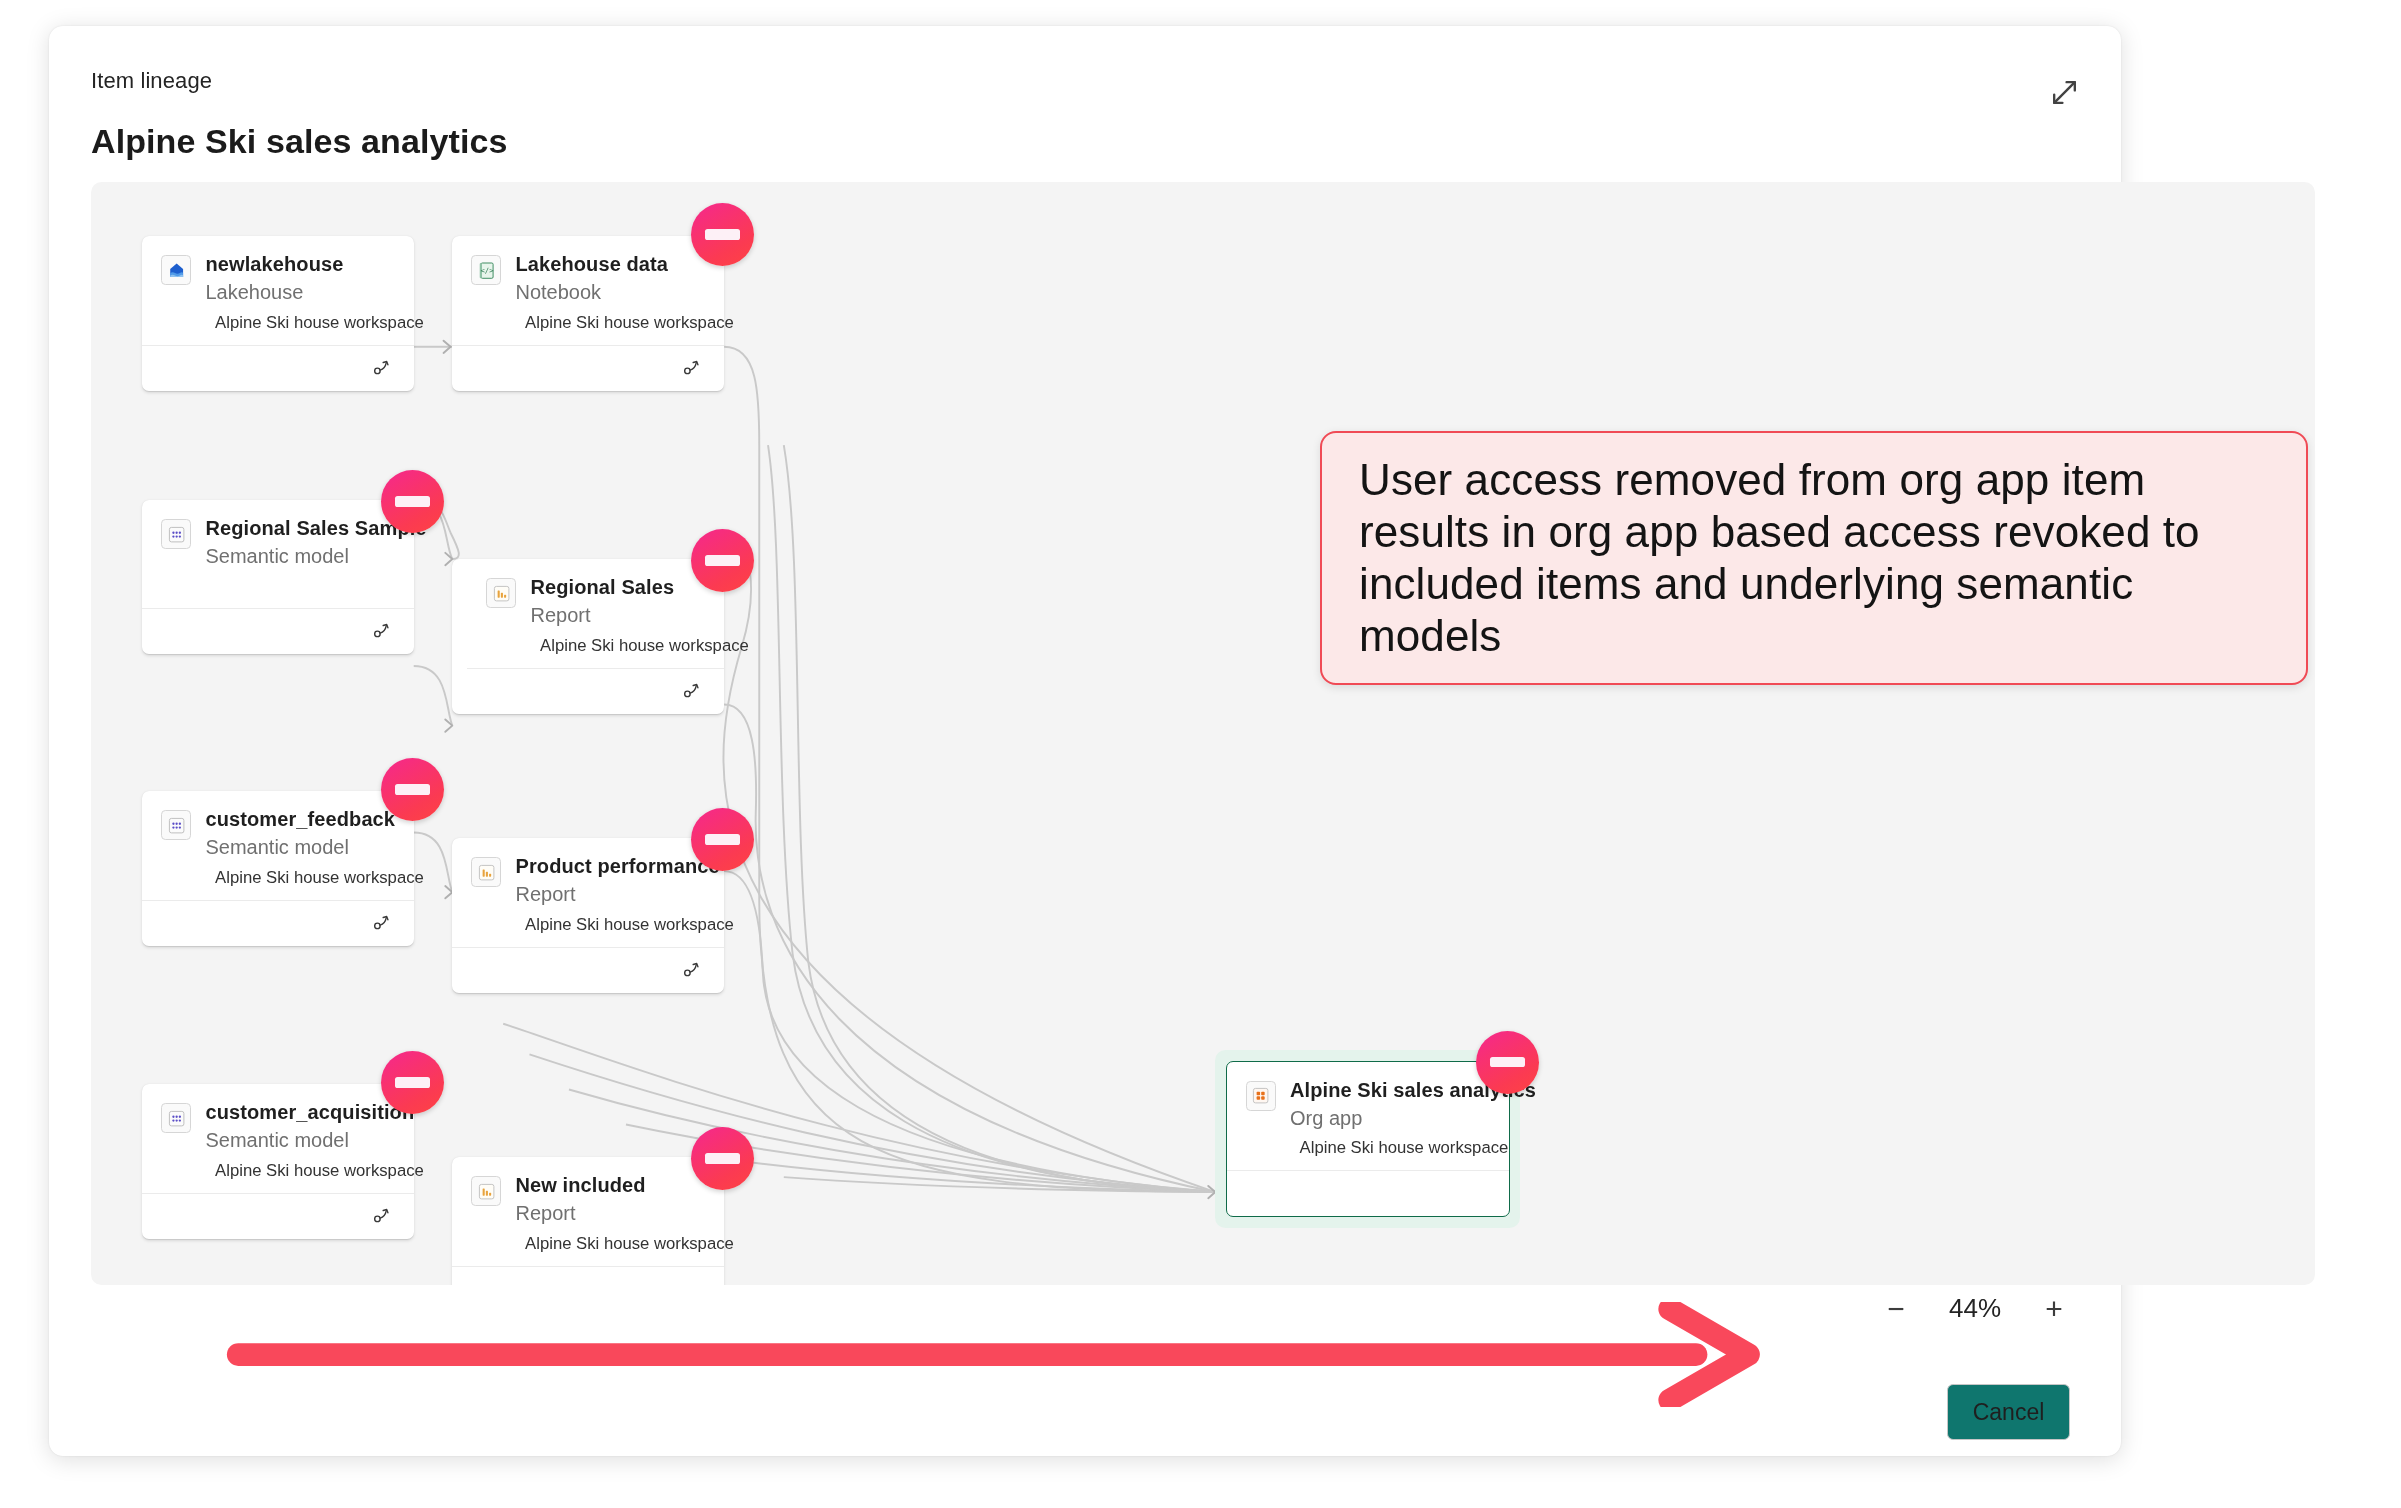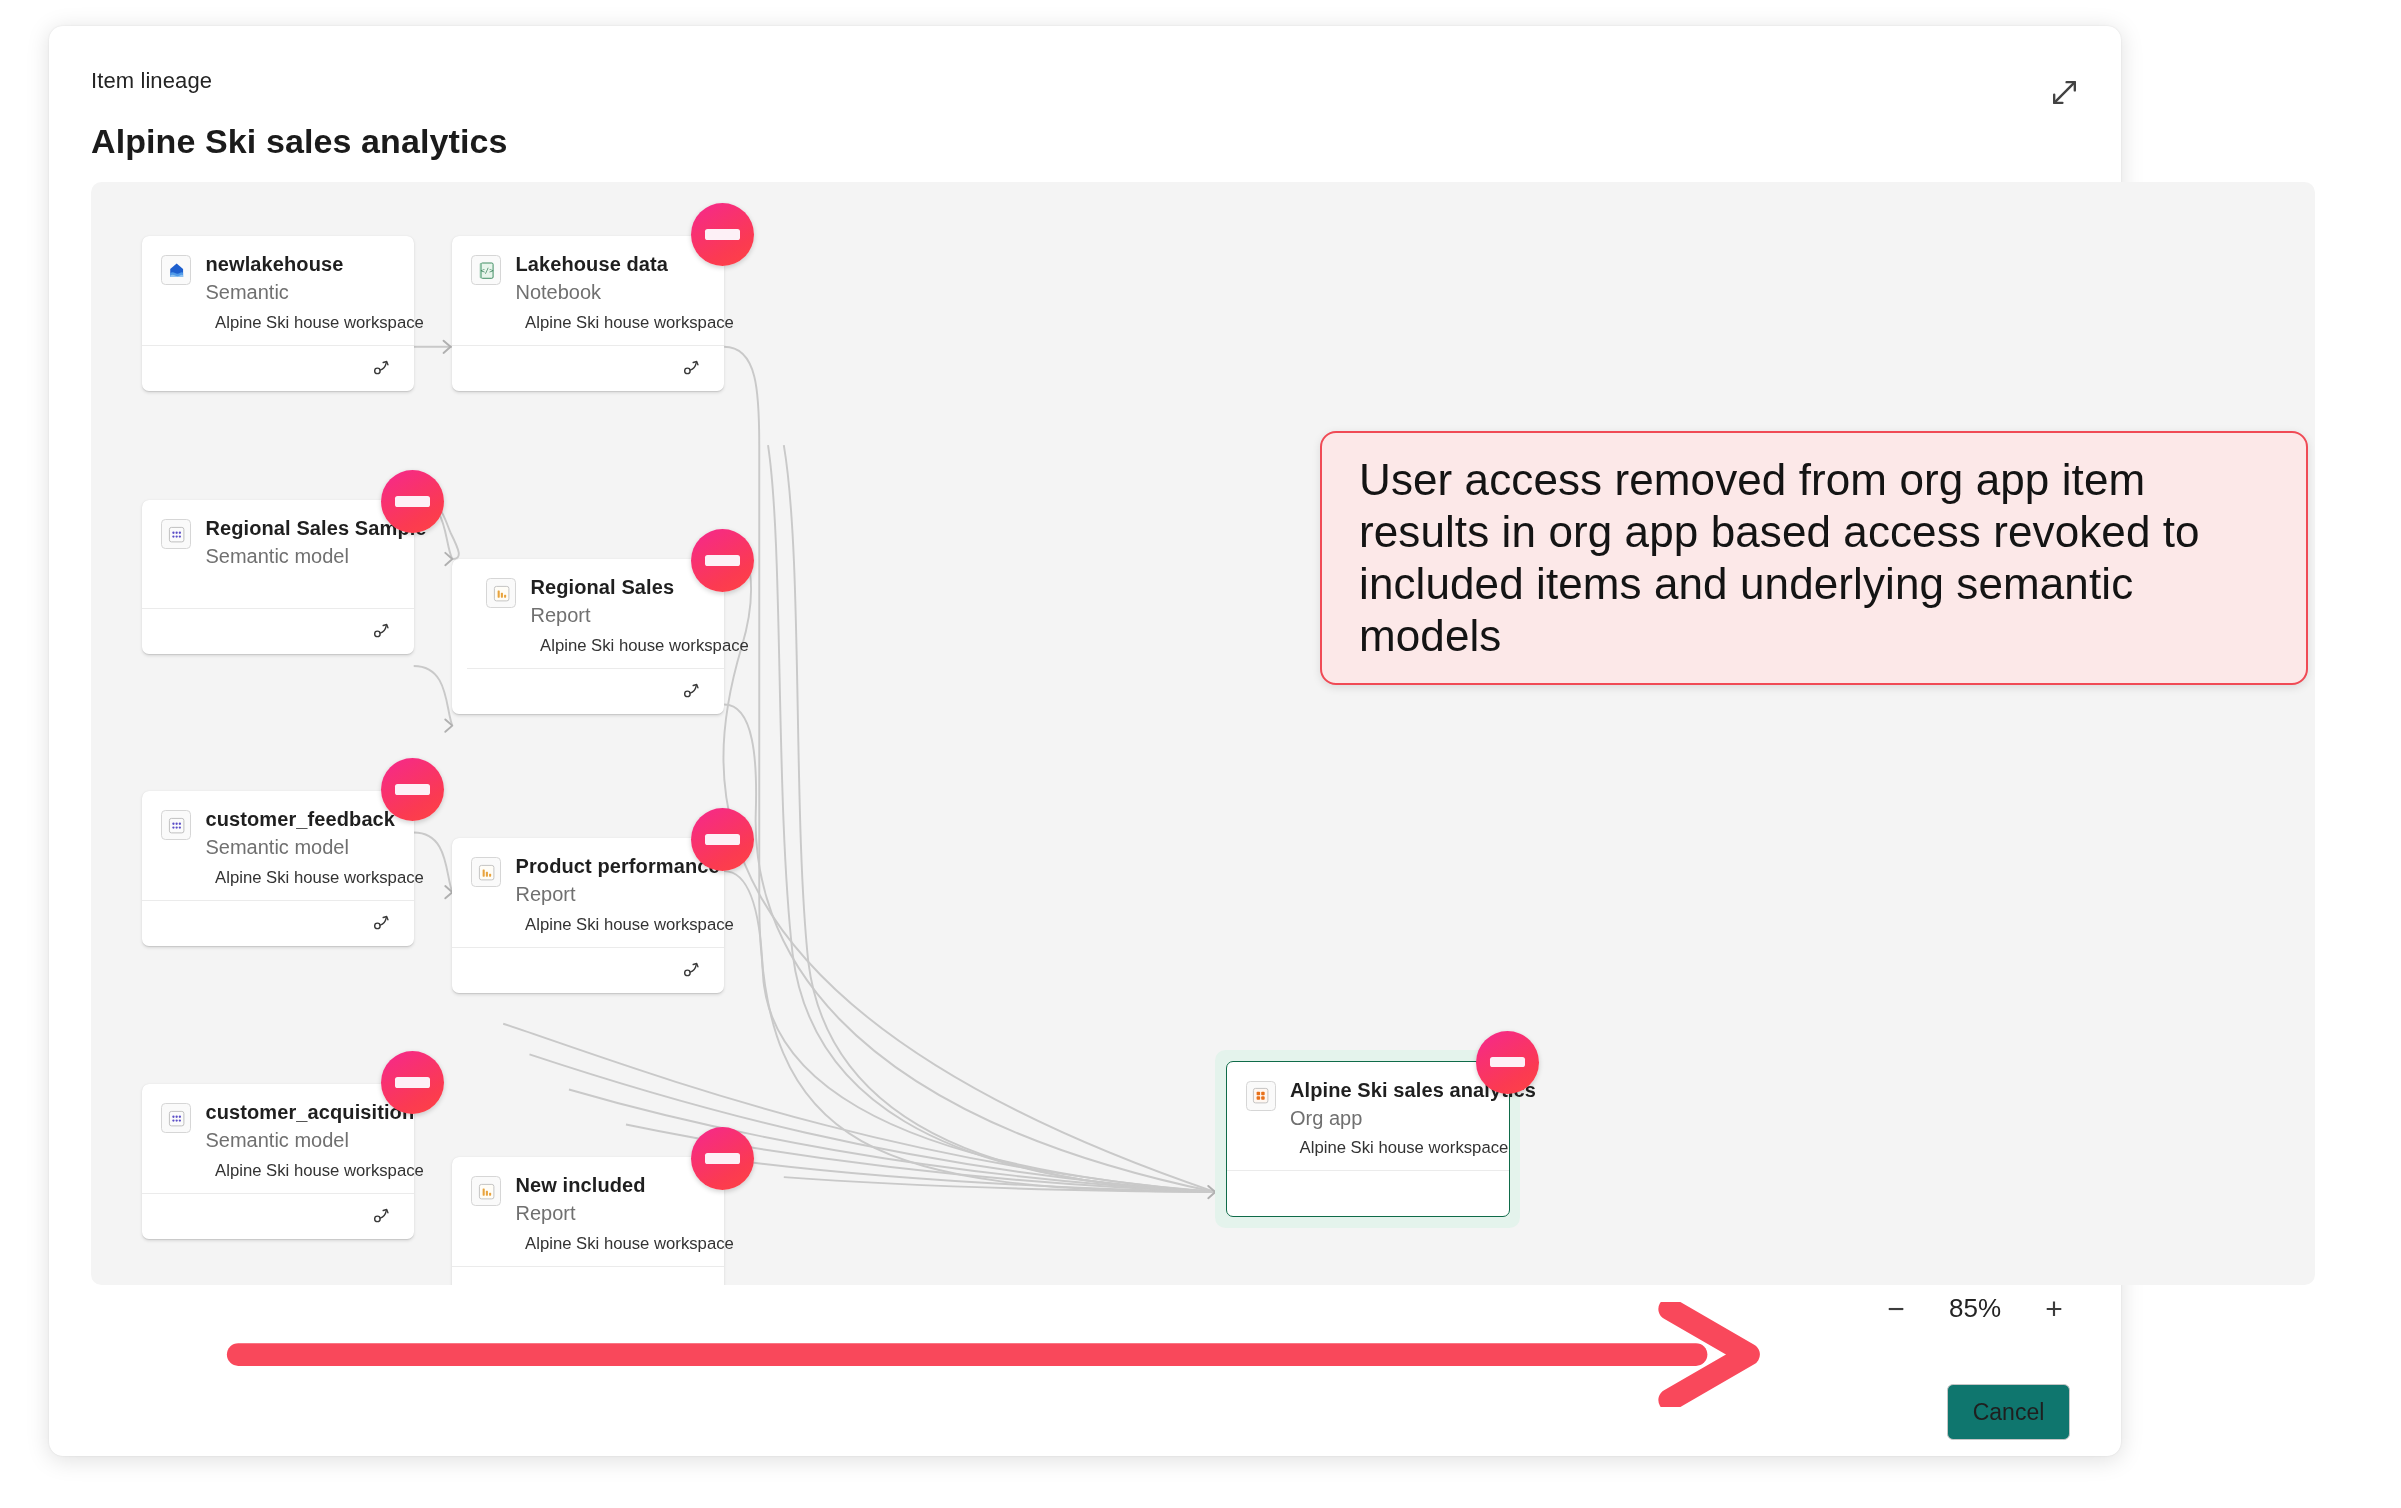--- a/index.html
+++ b/index.html
@@ -208,21 +208,21 @@
     <div class="node" style="left:51px; top:54px; width:272px;">
       <div class="node-body">
         <div class="node-icon">
           <svg width="19.3" height="19.3" viewBox="0 0 24 24">
             <path d="M12 3 L20 10 L20 20 L4 20 L4 10 Z" fill="#1d5fce"></path>
             <path d="M4 15 q3 -2 6 0 t6 0 t4 0 v5 H4 Z" fill="#4f9ae8"></path>
             <path d="M4 18 q3 -2 6 0 t6 0 t4 0 v2 H4 Z" fill="#8fc2f0"></path>
           </svg>
         </div>
         <div class="node-title">newlakehouse</div>
-        <div class="node-sub">Semantic</div>
+        <div class="node-sub">Lakehouse</div>
         <div class="node-ws">
           <svg width="18.4" height="18.4" viewBox="0 0 24 24" fill="#222">
             <circle cx="12" cy="7.5" r="2.9"></circle>
               <circle cx="5.6" cy="6.3" r="2.1"></circle>
               <circle cx="18.4" cy="6.3" r="2.1"></circle>
             <path d="M12 11.4c-3 0-5 1.6-5 3.6v1.6c0 .6.5 1.1 1.1 1.1h7.8c.6 0 1.1-.5 1.1-1.1V15c0-2-2-3.6-5-3.6z"></path>
             <path d="M5.6 10c-2.2 0-3.6 1.2-3.6 2.7v1.2c0 .5.4.9.9.9h2.3v-.8c0-1.5.7-2.8 1.9-3.7-.5-.2-1-.3-1.5-.3z"></path>
             <path d="M18.4 10c-.5 0-1 .1-1.5.3 1.2.9 1.9 2.2 1.9 3.7v.8h2.3c.5 0 .9-.4.9-.9v-1.2c0-1.5-1.4-2.7-3.6-2.7z"></path>
           </svg>
           <span>Alpine Ski house workspace</span>
@@ -549,20 +549,20 @@
 
   <svg id="big-arrow" viewBox="0 0 1760 120">
     <g fill="none" stroke="#f9485b" stroke-width="26" stroke-linecap="round" stroke-linejoin="round">
       <line x1="14" y1="60" x2="1680" y2="60"></line>
       <polyline points="1650,8 1740,60 1650,112"></polyline>
     </g>
   </svg>
 
   <div id="zoom-controls">
     <button class="zoom-btn">−</button>
-    <span id="zoom-value">85%</span>
+    <span id="zoom-value">44%</span>
     <button class="zoom-btn">+</button>
   </div>
 
   <button id="cancel-button">Cancel</button>
 
 </div>
 
 
 </body></html>

